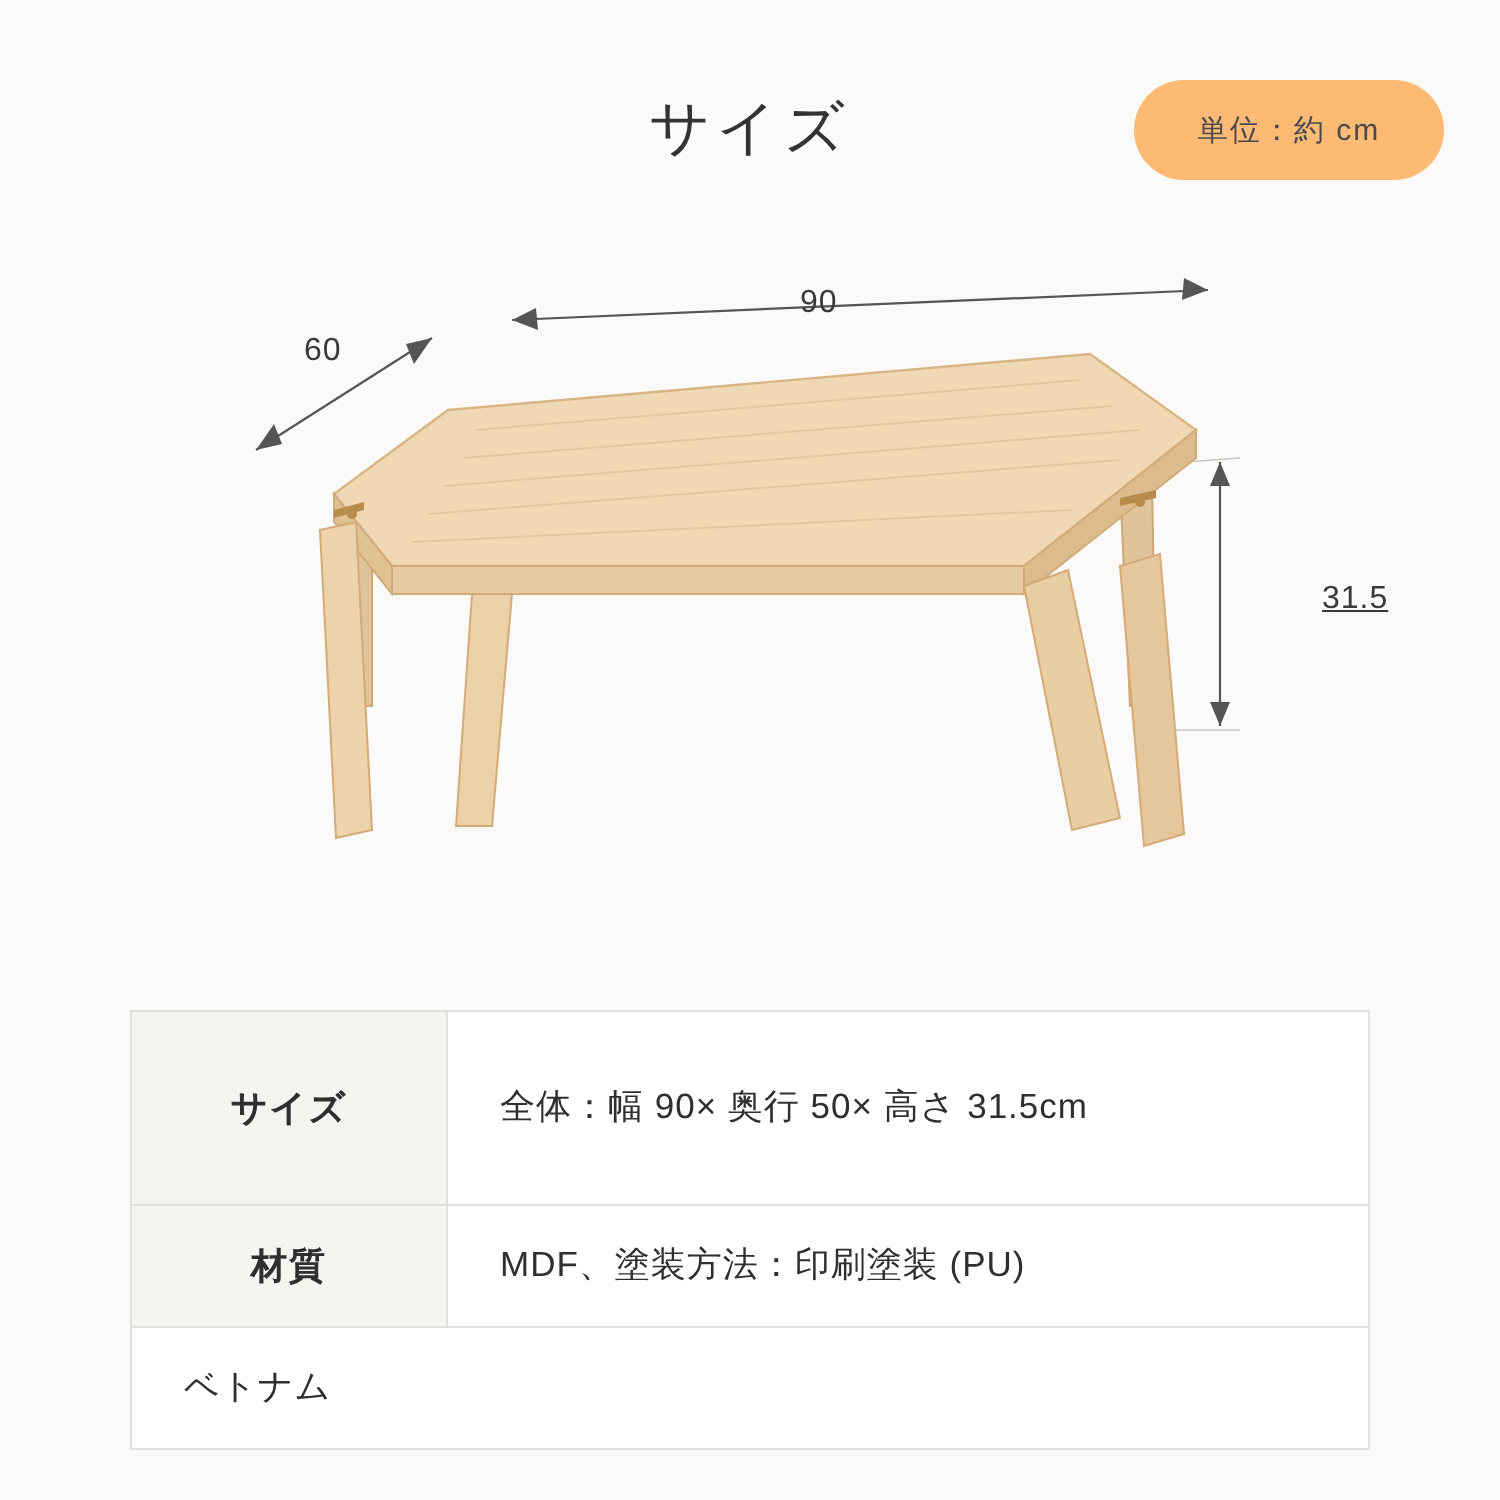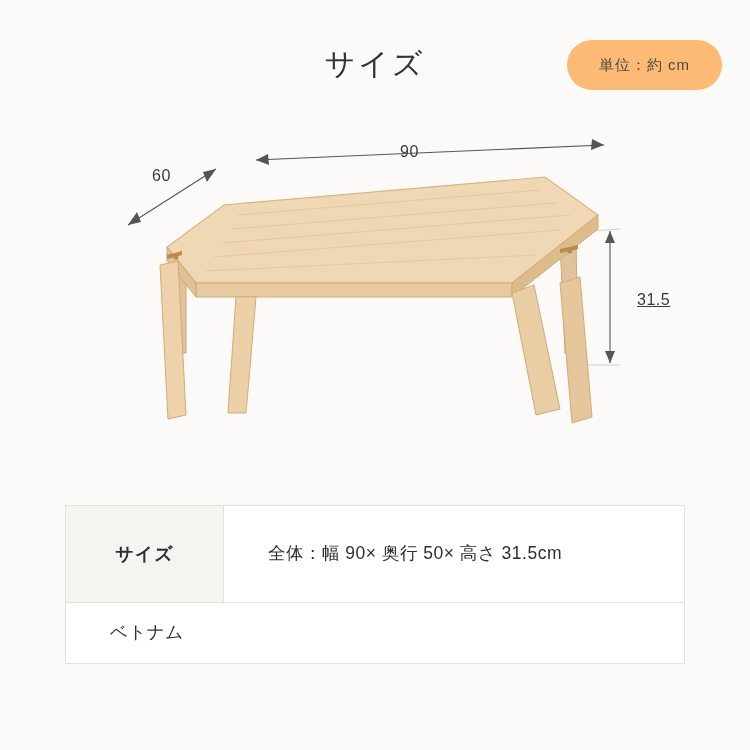--- a/index.html
+++ b/index.html
@@ -60,21 +60,21 @@
   .illustration svg { display: block; }
 
   .dim-label {
     position: absolute;
     font-size: 16px;
     color: #3a3a3a;
     letter-spacing: 0.5px;
   }
   .dim-width  { top: 28px; left: 400px; }
   .dim-depth  { top: 52px; left: 152px; }
-  .dim-height { top: 176px; left: 637px; text-decoration: underline; }
+  .dim-height { top: 176px; left: 661px; text-decoration: underline; }
 
   
   .spec-table {
     position: absolute;
     left: 65px;
     top: 505px;
     width: 620px;
     border-top: 1px solid #e3e1dd;
     border-left: 1px solid #e3e1dd;
     border-right: 1px solid #e3e1dd;
@@ -106,21 +106,21 @@
     display: flex;
     flex-direction: column;
     justify-content: center;
     padding: 10px 0 10px 26px;
     font-size: 17.5px;
     line-height: 1.7;
     color: #2f2f2f;
     letter-spacing: 0.5px;
     box-sizing: border-box;
   }
-  .spec-td span { display: block; margin-left: 18px; }
+  .spec-td span { display: block; }
 </style>
 </head>
 <body>
 
 <div class="header">
   <div class="title">サイズ</div>
   <div class="unit-badge">
     <span>単位：約 cm</span>
   </div>
 </div>
@@ -194,20 +194,26 @@
 
 <div class="spec-table">
 
   <div class="spec-row tall">
     <div class="spec-th">サイズ</div>
     <div class="spec-td">
       <span>全体：幅 90× 奥行 50× 高さ 31.5cm</span>
     </div>
   </div>
 
+  <div class="spec-row">
+    <div class="spec-th">材質</div>
+    <div class="spec-td">
+      <span>MDF、塗装方法：印刷塗装 (PU)</span>
+    </div>
+  </div>
 
   <div class="spec-row">
     <div class="spec-td">
       <span>ベトナム</span>
     </div>
   </div>
 
 </div>
 
 </body></html>

